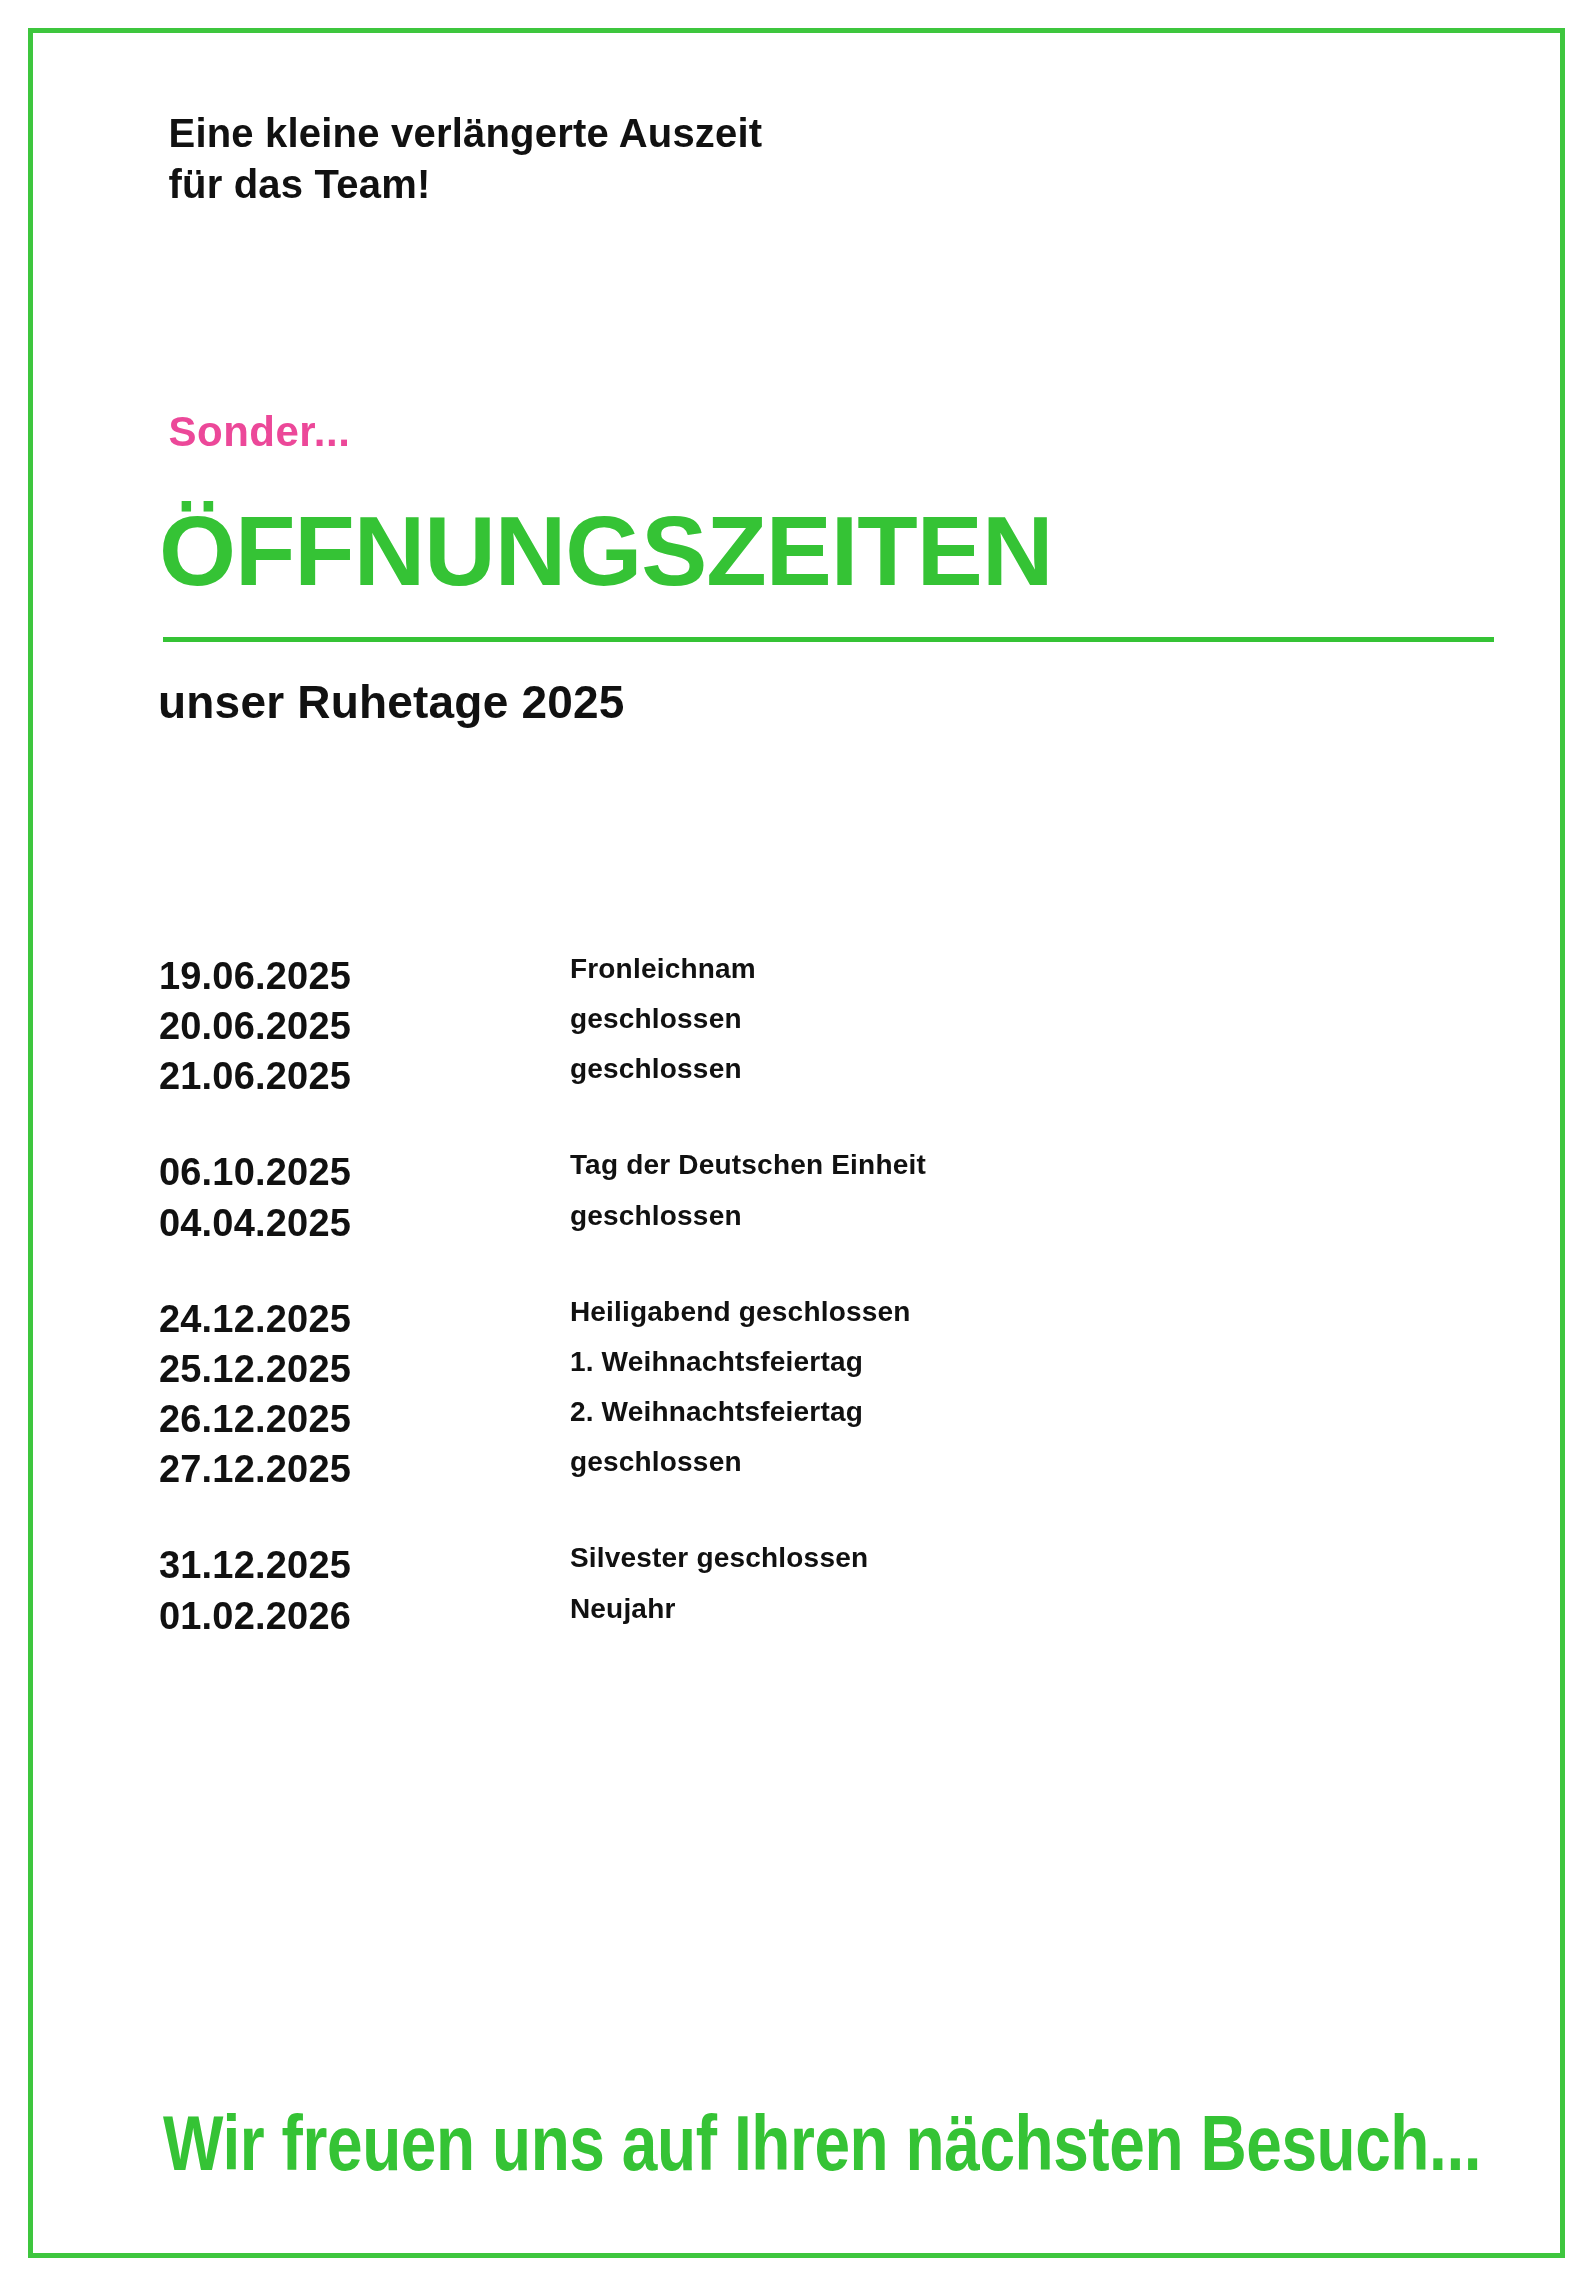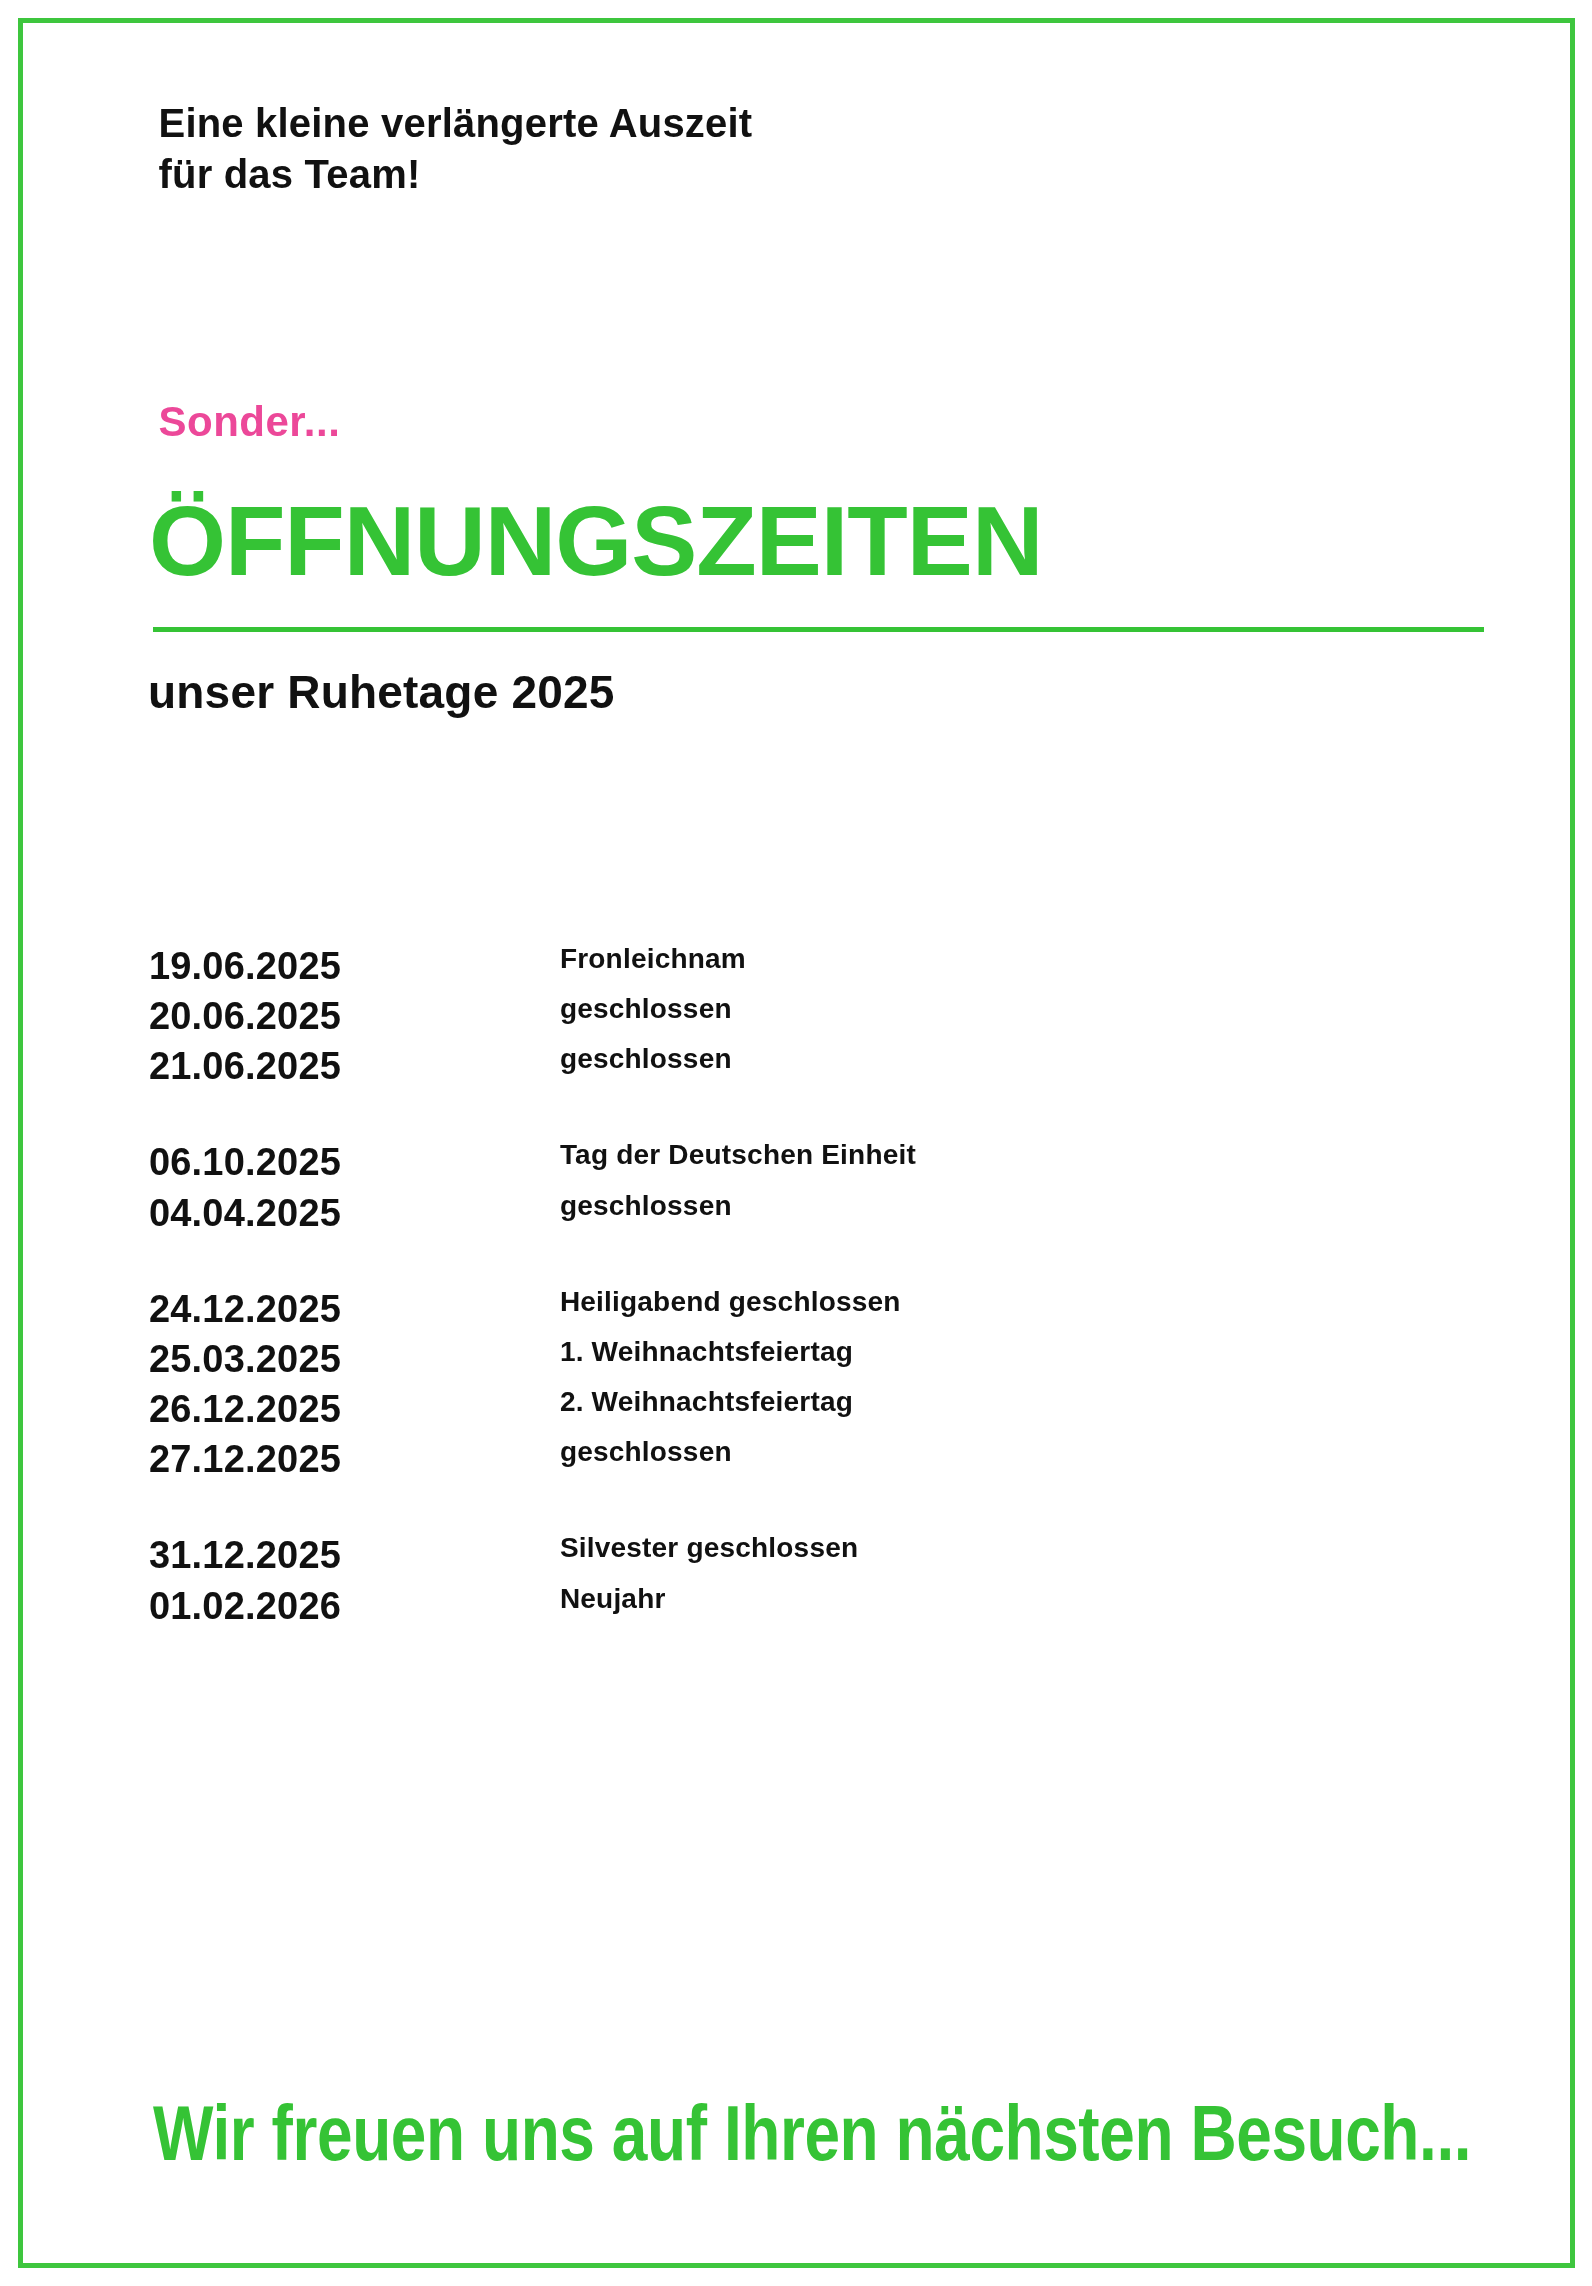--- a/index.html
+++ b/index.html
@@ -12,21 +12,21 @@
     height: 2286px;
     font-family: "Liberation Sans", sans-serif;
     -webkit-font-smoothing: antialiased;
   }
   .poster {
     position: relative;
     box-sizing: border-box;
     width: 1593px;
     height: 2286px;
     background: #ffffff;
-    padding: 18px;
+    padding: 28px;
   }
   .poster-frame {
     box-sizing: border-box;
     width: 100%;
     height: 100%;
     border: 5.7px solid #3ec63e;
     background: #ffffff;
     position: relative;
   }
   .inner {
@@ -184,21 +184,21 @@
             <span class="desc">geschlossen</span>
           </div>
         </div>
 
         <div class="group">
           <div class="row">
             <span class="date">24.12.2025</span>
             <span class="desc">Heiligabend geschlossen</span>
           </div>
           <div class="row">
-            <span class="date">25.03.2025</span>
+            <span class="date">25.12.2025</span>
             <span class="desc">1. Weihnachtsfeiertag</span>
           </div>
           <div class="row">
             <span class="date">26.12.2025</span>
             <span class="desc">2. Weihnachtsfeiertag</span>
           </div>
           <div class="row">
             <span class="date">27.12.2025</span>
             <span class="desc">geschlossen</span>
           </div>

